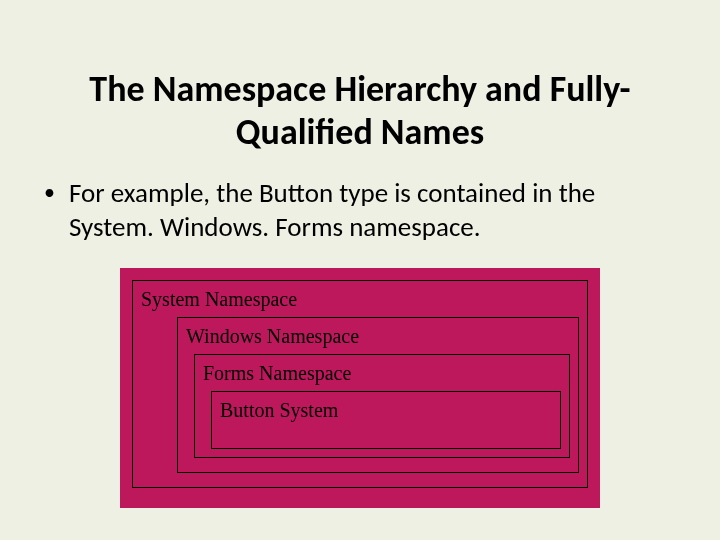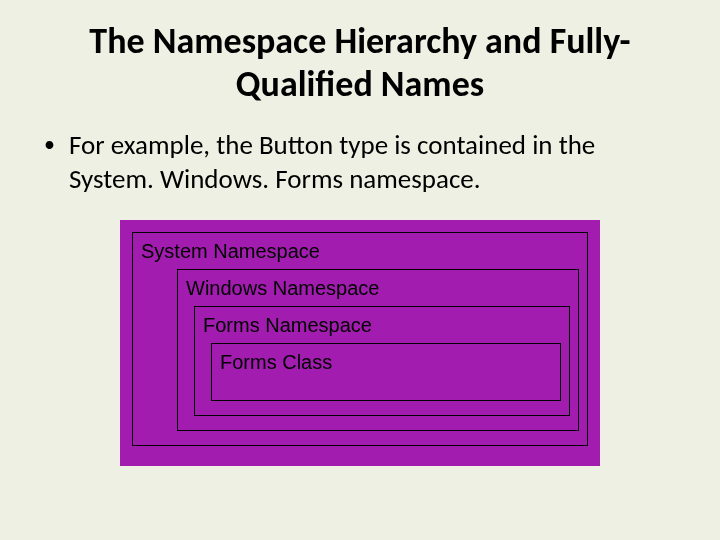--- a/index.html
+++ b/index.html
@@ -15,54 +15,55 @@
     width: 100%;
     height: 100%;
     padding: 20px 40px 30px 40px;
   }
   .title {
     font-size: 36px;
     font-weight: 700;
     text-align: center;
     line-height: 1.2;
     margin-bottom: 22px;
+    margin-top: 48px;
   }
   .bullet-row {
     display: flex;
     align-items: flex-start;
     font-size: 27px;
     line-height: 1.25;
     margin-bottom: 24px;
   }
   .bullet-dot {
     margin: 0 14px 0 4px;
     font-size: 22px;
     line-height: 1.5;
   }
   .diagram-wrap {
     display: flex;
     justify-content: center;
   }
   .diagram {
-    background: #a21caf;
+    background: #be185d;
     width: 480px;
     padding: 12px 12px 20px 12px;
-    font-family: Liberation Sans, sans-serif;
+    font-family: Liberation Serif, serif;
     font-size: 20px;
     line-height: 1.2;
   }
   .box {
     border: 1px solid #000;
     padding: 6px 8px 12px 8px;
   }
   .box .label { margin-bottom: 6px; }
   .box .box { margin-left: 8px; }
   .box.level0 { padding-bottom: 14px; }
   .box.level1 { padding-bottom: 14px; margin-left: 36px; }
-  .box.level2 { padding-bottom: 14px; }
+  .box.level2 { padding-bottom: 8px; }
   .box.level3 { padding: 6px 8px 20px 8px; }
 </style>
 </head>
 <body>
 
 <div class="slide">
 
   <h1 class="title">The Namespace Hierarchy and Fully-Qualified Names</h1>
 
   <div class="bullet-row">
@@ -72,21 +73,21 @@
 
   <div class="diagram-wrap">
     <div class="diagram">
       <div class="box level0">
         <div class="label">System Namespace</div>
         <div class="box level1">
           <div class="label">Windows Namespace</div>
           <div class="box level2">
             <div class="label">Forms Namespace</div>
             <div class="box level3">
-              <div class="label">Forms Class</div>
+              <div class="label">Button System</div>
             </div>
           </div>
         </div>
       </div>
     </div>
   </div>
 
 </div>
 
 </body></html>

